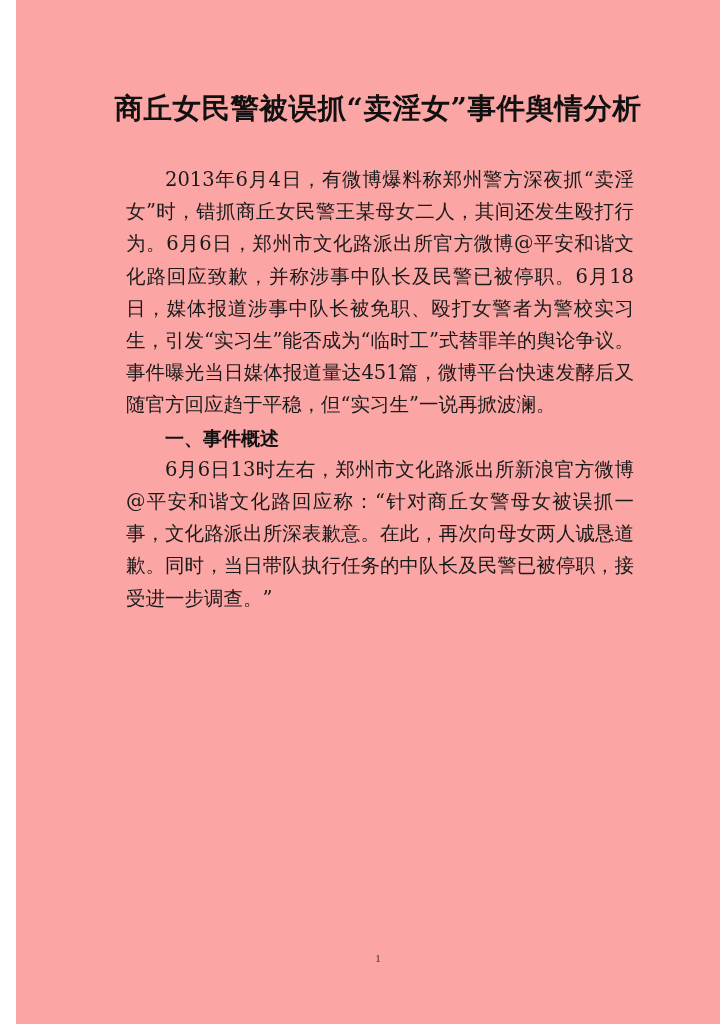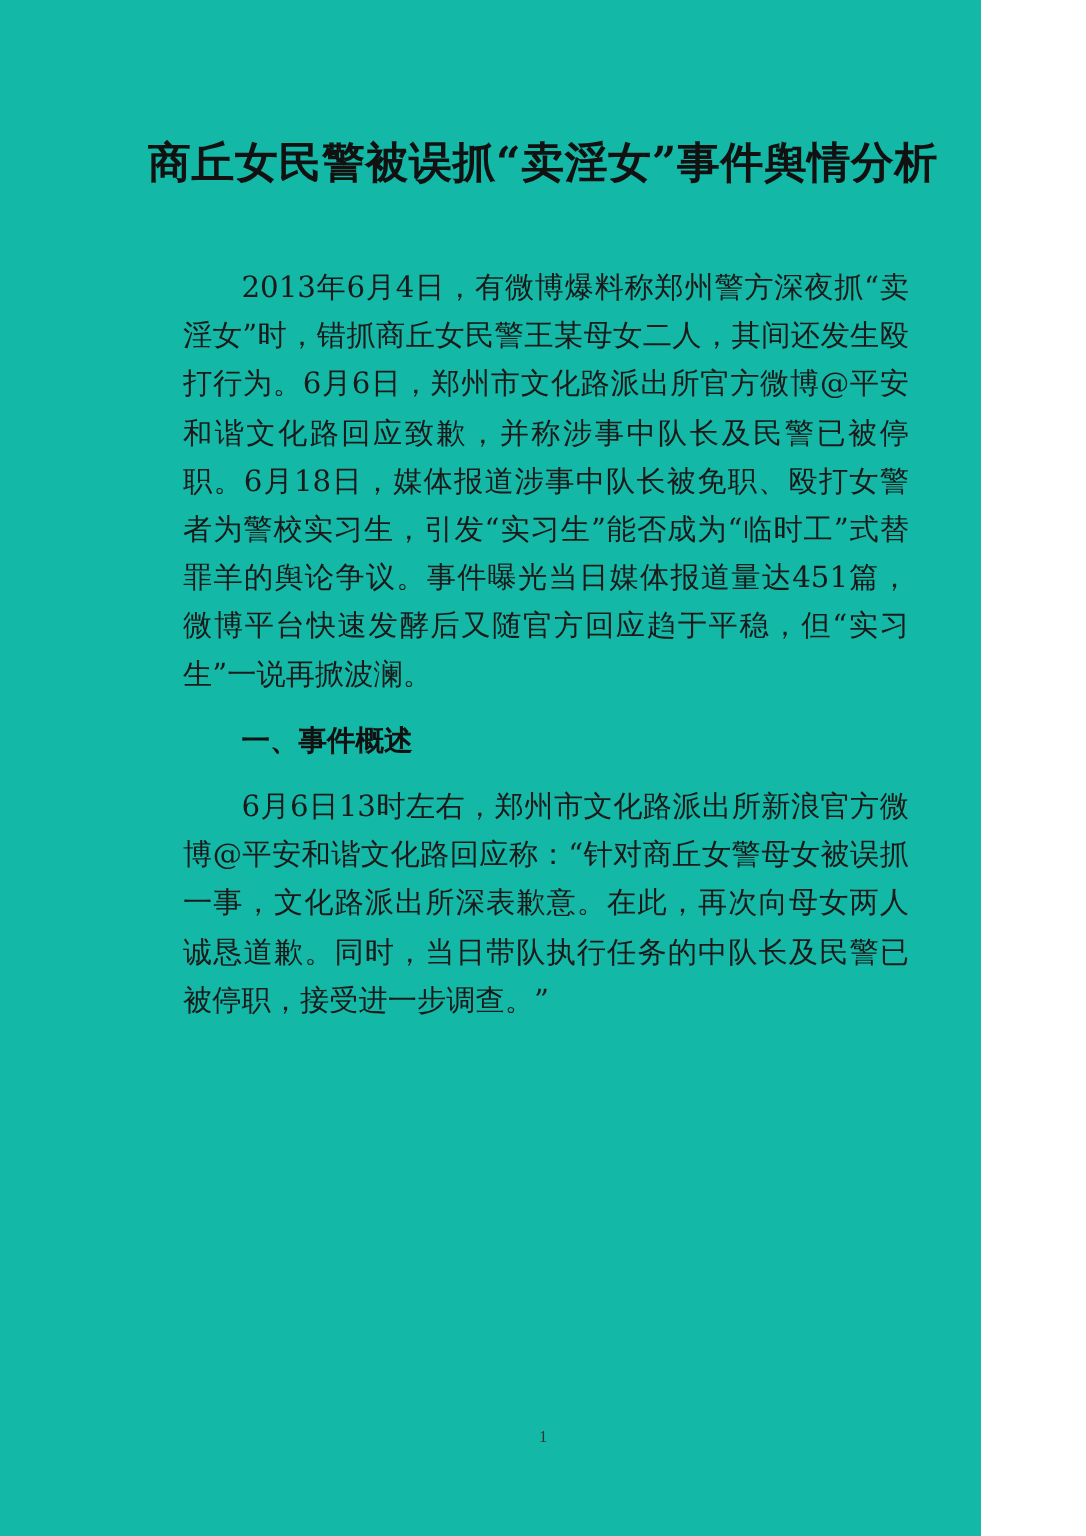--- a/index.html
+++ b/index.html
@@ -1,36 +1,36 @@
 <!DOCTYPE html>
 <html><head>
 <meta charset="utf-8">
 <style>
   html, body { margin: 0; padding: 0; background: #ffffff; }
   body { width: 724px; height: 1024px; position: relative; overflow: hidden; }
   .page {
-    position: absolute; left: 0; top: 0; width: 654px; height: 1024px;
-    background: #14b8a6;
+    position: absolute; left: 16px; top: 0; width: 704px; height: 1024px;
+    background: #fca5a5;
   }
   .title {
     position: absolute; left: 0; top: 90px; width: 724px;
     text-align: center;
     font-family: "DejaVu Serif", "Liberation Serif", serif;
     font-weight: bold; font-size: 28.5px; color: #111;
     letter-spacing: 0.5px;
   }
   .body {
     position: absolute; left: 110px; top: 164px; width: 508px;
     font-family: "DejaVu Serif", "Liberation Serif", serif;
     font-size: 19.5px; line-height: 32.2px; color: #1a1a1a;
     text-align: justify; text-justify: inter-character;
   }
-  .para { margin: 12px; text-indent: 39px; text-align: justify; text-align-last: left; }
+  .para { margin: 0; text-indent: 39px; text-align: justify; text-align-last: left; }
   .heading {
-    margin: 12px; text-indent: 39px;
+    margin: 0; text-indent: 39px;
     font-family: "DejaVu Sans", "Liberation Sans", sans-serif;
     font-weight: bold; font-size: 19px; color: #111;
   }
   .pagenum {
     position: absolute; left: 0; top: 952px; width: 724px; text-align: center;
     font-family: "Liberation Serif", serif; font-size: 11px; color: #333;
   }
 </style>
 </head>
 <body>

